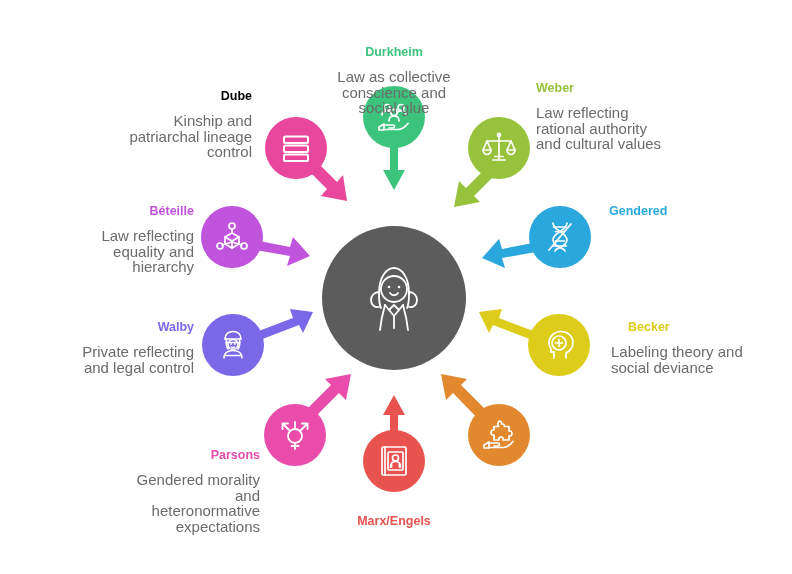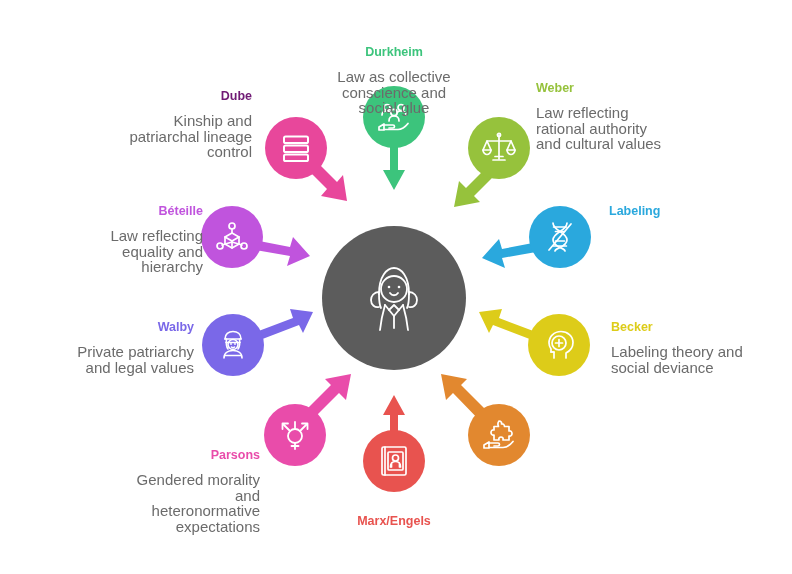--- a/index.html
+++ b/index.html
@@ -164,37 +164,37 @@
         <path d="M24 3 C24 11 10 12 10 20 C10 27 22 28 22 31"></path>
         <path d="M10.6 7 L23.4 7"></path>
         <path d="M12.5 11.5 L21.5 11.5"></path>
         <path d="M12.5 21 L21.5 21"></path>
         <path d="M10.6 26 L23.4 26"></path>
         <path d="M28 4 L6 30"></path>
       </svg>
     </span>
   </div>
   <div class="lbl ta-l" style="left:609px;top:204px;width:150px;">
-    <p class="name" style="color:#2aa8dd;">Labeling</p>
+    <p class="name" style="color:#2aa8dd;">Gendered</p>
   </div>
 
   <div class="node" style="left:528px;top:314px;background:#ddcc19;">
     <span>
       <svg width="34" height="34" viewBox="0 0 34 34" fill="none" stroke="#fff" stroke-width="1.7" stroke-linecap="round" stroke-linejoin="round">
         <path d="M24 30 L24 25 C29 22.5 31 18 31 14.5 C31 8 25.5 3.5 19 3.5 C12 3.5 7 8.5 7 15
                  C7 18 8 19.5 9 21 L9 24 L12 24 L12 30"></path>
         <path d="M9 24 L12 24"></path>
         <circle cx="17" cy="15" r="7"></circle>
         <path d="M17 11.5 L17 18.5"></path>
         <path d="M13.5 15 L20.5 15"></path>
       </svg>
     </span>
   </div>
   <div class="lbl ta-l" style="left:611px;top:320px;width:150px;">
-    <p class="name" style="color:#ddcc19;">Becker</p>
+    <p class="name" style="color:#ddcc19;margin-left:17px;">Becker</p>
     <p class="desc">Labeling theory and social deviance</p>
   </div>
 
   <div class="node" style="left:468px;top:404px;background:#e2882f;">
     <span>
       <svg width="36" height="36" viewBox="0 0 36 36" fill="none" stroke="#fff" stroke-width="1.7" stroke-linecap="round" stroke-linejoin="round">
         <path d="M18 4 C20 4 21 5.5 20.5 7 C22 6.5 23.5 7.5 23.5 9.5 L28 9.5 L28 14
                  C30 13.5 31 15 31 16.5 C31 18 30 19.5 28 19 L28 23 L22 23
                  C22.5 21 21.5 20 20 20 C18.5 20 17.5 21 18 23 L13 23 L13 18
                  C11 18.5 10 17 10 15.5 C10 14 11 12.5 13 13 L13 9.5 L17.5 9.5
@@ -254,50 +254,50 @@
         <circle cx="15" cy="16" r="0.9" fill="#fff" stroke="none"></circle>
         <circle cx="19" cy="16" r="0.9" fill="#fff" stroke="none"></circle>
         <path d="M15.5 19 C16.5 20 17.5 20 18.5 19"></path>
         <path d="M8 30 C8 25 12 22.5 17 22.5 C22 22.5 26 25 26 30"></path>
         <path d="M9 27.5 L25 27.5"></path>
       </svg>
     </span>
   </div>
   <div class="lbl ta-r" style="left:60px;top:320px;width:134px;">
     <p class="name" style="color:#7a68e8;">Walby</p>
-    <p class="desc">Private patriarchy and legal values</p>
+    <p class="desc">Private reflecting and legal control</p>
   </div>
 
   <div class="node" style="left:201px;top:206px;background:#c054dd;">
     <span>
       <svg width="34" height="34" viewBox="0 0 34 34" fill="none" stroke="#fff" stroke-width="1.7" stroke-linecap="round" stroke-linejoin="round">
         <circle cx="17" cy="6" r="3"></circle>
         <path d="M17 9 L17 13"></path>
         <path d="M17 22 L7 25"></path>
         <path d="M17 22 L27 25"></path>
         <circle cx="5" cy="26" r="3"></circle>
         <circle cx="29" cy="26" r="3"></circle>
         <path d="M17 13 L24 17 L24 24 L17 28 L10 24 L10 17 Z"></path>
         <path d="M10 17 L17 21 L24 17"></path>
         <path d="M17 21 L17 28"></path>
       </svg>
     </span>
   </div>
-  <div class="lbl ta-r" style="left:69px;top:204px;width:134px;">
+  <div class="lbl ta-r" style="left:60px;top:204px;width:134px;">
     <p class="name" style="color:#c054dd;">Béteille</p>
     <p class="desc">Law reflecting equality and hierarchy</p>
   </div>
 
   <div class="node" style="left:265px;top:117px;background:#e8479b;">
     <span>
       <svg width="34" height="34" viewBox="0 0 34 34" fill="none" stroke="#fff" stroke-width="2" stroke-linecap="round" stroke-linejoin="round">
         <rect x="5" y="5.5" width="24" height="6.5" rx="1.6"></rect>
         <rect x="5" y="14.5" width="24" height="6.5" rx="1.6"></rect>
         <rect x="5" y="23.5" width="24" height="6.5" rx="1.6"></rect>
       </svg>
     </span>
   </div>
   <div class="lbl ta-r" style="left:112px;top:89px;width:140px;">
-    <p class="name" style="color:#701a75;">Dube</p>
+    <p class="name" style="color:#000000;">Dube</p>
     <p class="desc">Kinship and patriarchal lineage control</p>
   </div>
 
 </div>
 
 </body></html>

